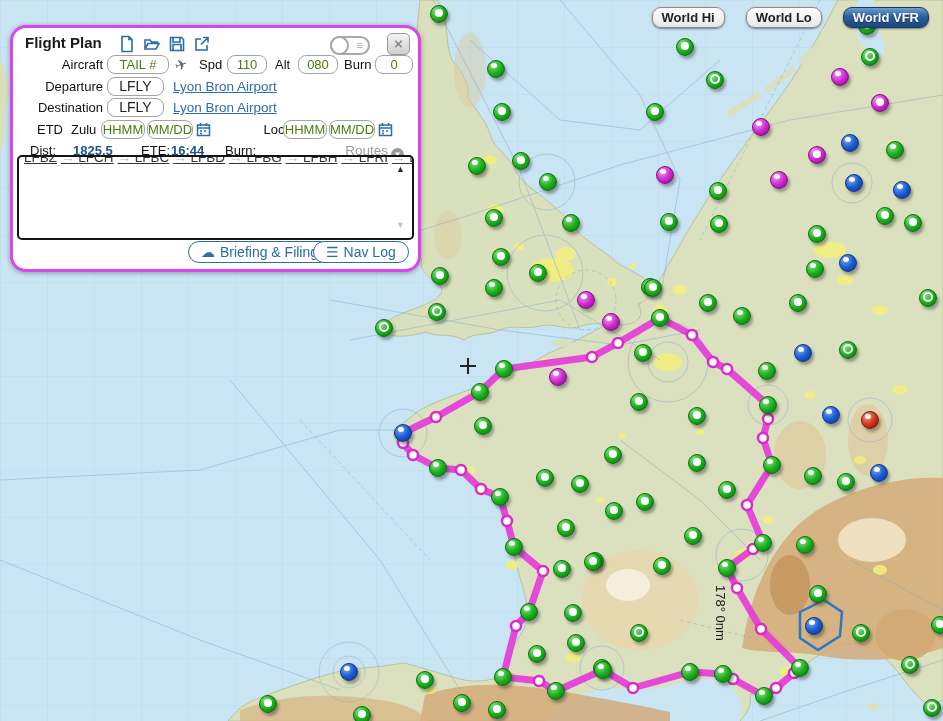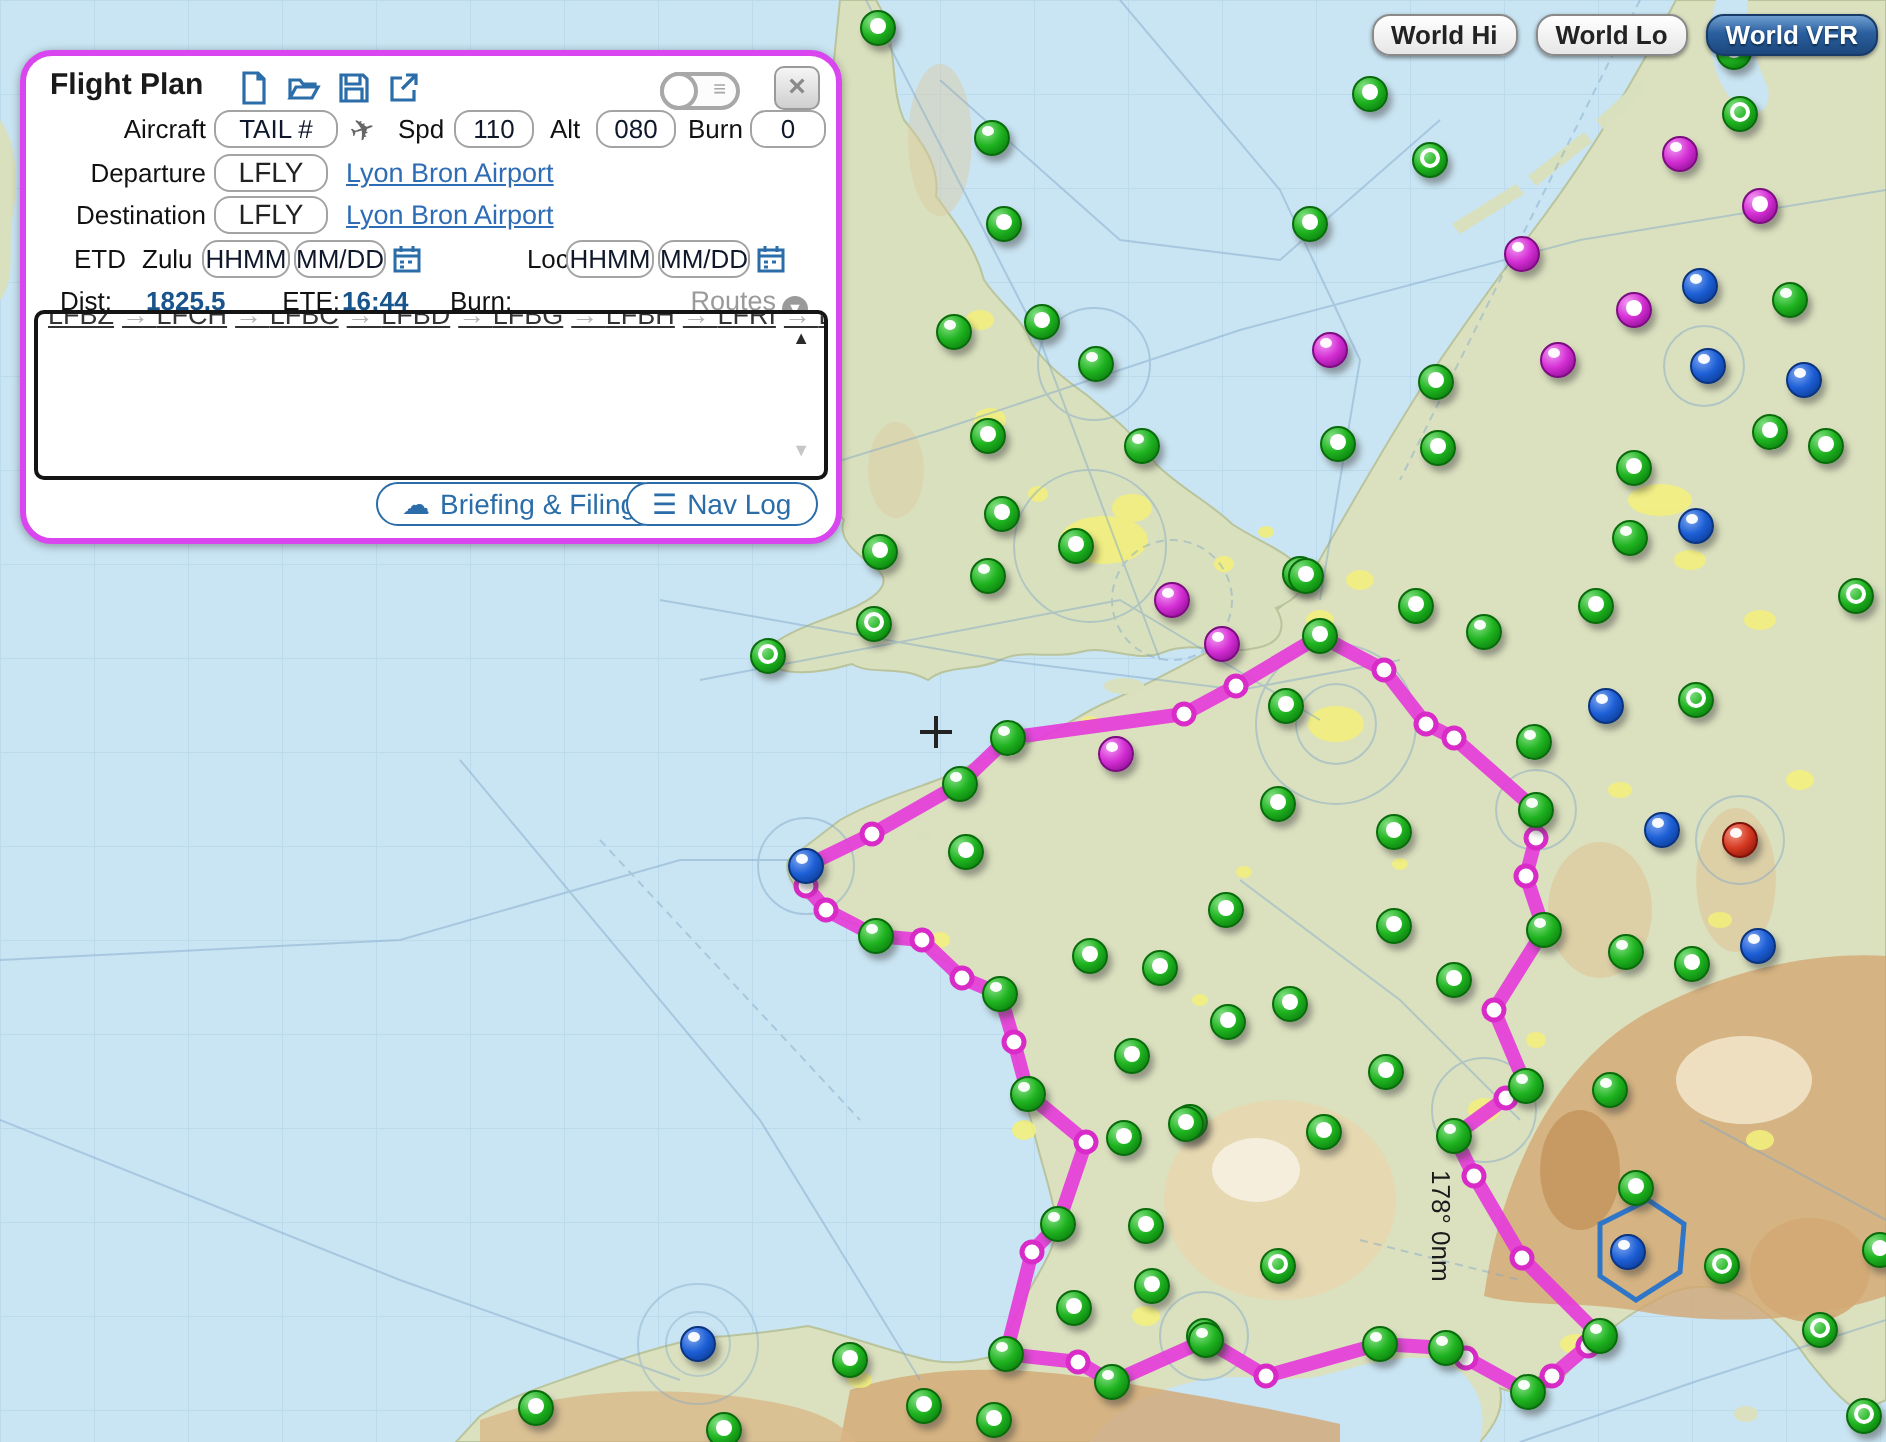--- a/index.html
+++ b/index.html
@@ -25,21 +25,21 @@
   #route-line{fill:none;stroke:#e53cd9;stroke-width:7;stroke-linejoin:round;stroke-linecap:round;opacity:.92;}
 
   
   #panel{position:absolute;left:10px;top:25px;width:405px;height:241px;background:#fff;
          border:3px solid #d946ef;border-radius:16px;box-shadow:0 1px 5px rgba(0,0,0,.35);
          font-size:13px;color:#111;}
   #panel .row{position:absolute;left:0;width:100%;height:20px;}
   .lbl{position:absolute;text-align:right;color:#111;line-height:20px;}
   .fld{position:absolute;height:17px;border:1px solid #a3a3a3;border-radius:8px;background:#fff;
        text-align:center;line-height:17px;color:#222;font-size:13px;}
-  .fld.ph{color:#0f172a;}
+  .fld.ph{color:#4d7c0f;}
   .link{position:absolute;color:#2e6cb5;text-decoration:underline;line-height:20px;font-size:13.5px;cursor:pointer;}
   #panel-title{position:absolute;left:12px;top:6px;font-size:15px;font-weight:bold;color:#1a1a1a;}
   .tb-icon{position:absolute;top:7px;width:18px;height:18px;cursor:pointer;}
   .tb-icon svg{width:18px;height:18px;stroke:#2a6da8;fill:none;stroke-width:1.6;}
   #toggle{position:absolute;right:48px;top:8px;width:36px;height:15px;border:2px solid #a8a8a8;
           border-radius:10px;background:#fcfcfc;cursor:pointer;}
   #toggle .knob{position:absolute;left:-2px;top:-2px;width:15px;height:15px;border:2px solid #a8a8a8;
           border-radius:50%;background:#fff;}
   #toggle .lines{position:absolute;right:5px;top:0px;font-size:11px;color:#a8a8a8;line-height:15px;}
   #close-btn{position:absolute;right:8px;top:5px;width:21px;height:20px;border:1px solid #9a9a9a;border-radius:5px;
@@ -57,21 +57,21 @@
   #route-tokens{margin-top:-9px;}
   .tok{white-space:nowrap;margin-right:4px;text-decoration:underline;}
   .arr{color:#b3b3b3;font-weight:bold;}
   .scroll-up{position:absolute;right:7px;top:3px;font-size:9px;color:#2b2b2b;}
   .scroll-dn{position:absolute;right:7px;bottom:3px;font-size:9px;color:#c6c6c6;}
   .pbtn{position:absolute;top:213px;height:22px;border:1.5px solid #2a6da8;border-radius:13px;background:#fff;
         color:#2a6da8;font-size:14px;line-height:21px;padding:0 12px;cursor:pointer;white-space:nowrap;}
   .pbtn .bic{margin-right:5px;}
 
   
-  #layers{position:absolute;top:7px;right:4px;display:flex;gap:9px;}
+  #layers{position:absolute;top:7px;right:14px;display:flex;gap:21px;}
   .wbtn{font-size:13px;font-weight:bold;padding:2px 9px;border-radius:9px;cursor:pointer;
         border:1px solid #8a8a8a;background:linear-gradient(#ffffff,#e6e6e6);color:#222;
         box-shadow:0 1px 2px rgba(0,0,0,.45);white-space:nowrap;}
   .wbtn.active{background:linear-gradient(#6f9ed0,#2a5f9e 45%,#1c477c);border:1px solid #173a66;color:#fff;
         text-shadow:0 1px 1px #10304f;}
 
   
   #crosshair{position:absolute;left:468px;top:366px;width:0;height:0;pointer-events:none;}
   #crosshair::before{content:"";position:absolute;left:-8px;top:-0.75px;width:16px;height:1.5px;background:#222;}
   #crosshair::after{content:"";position:absolute;left:-0.75px;top:-8px;width:1.5px;height:16px;background:#222;}

